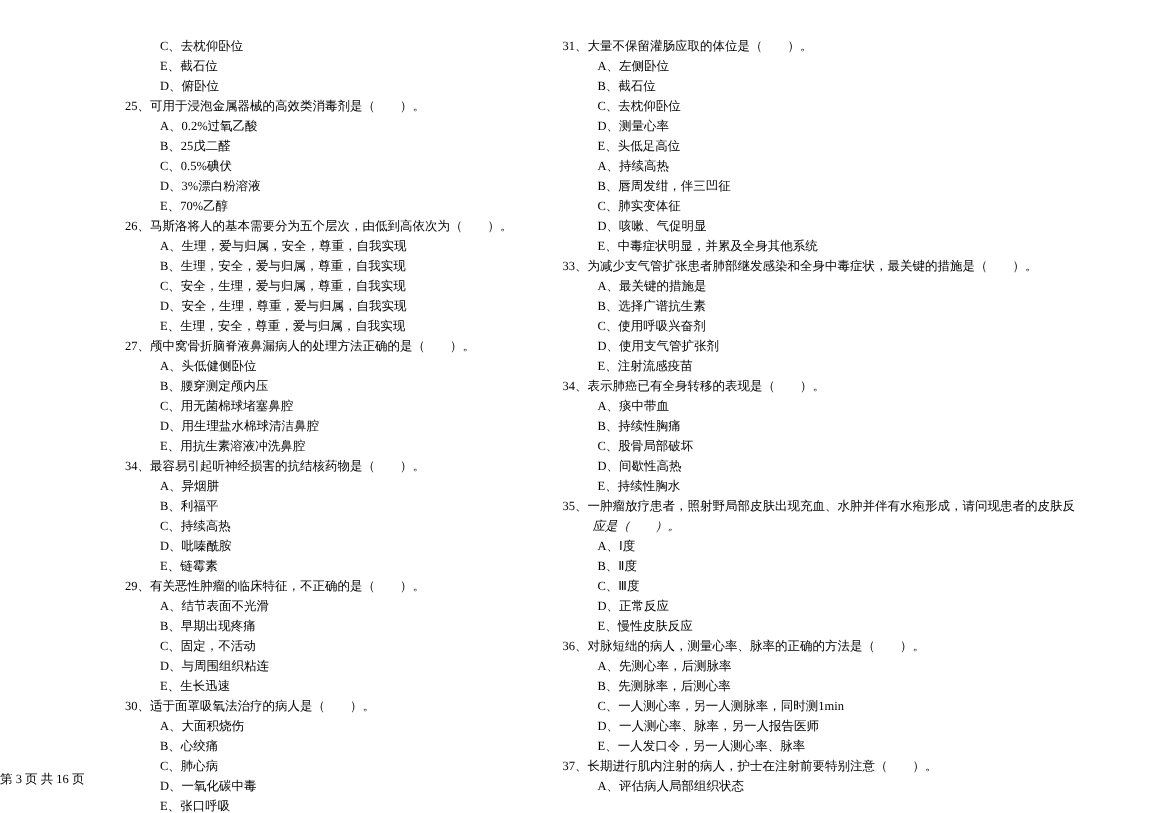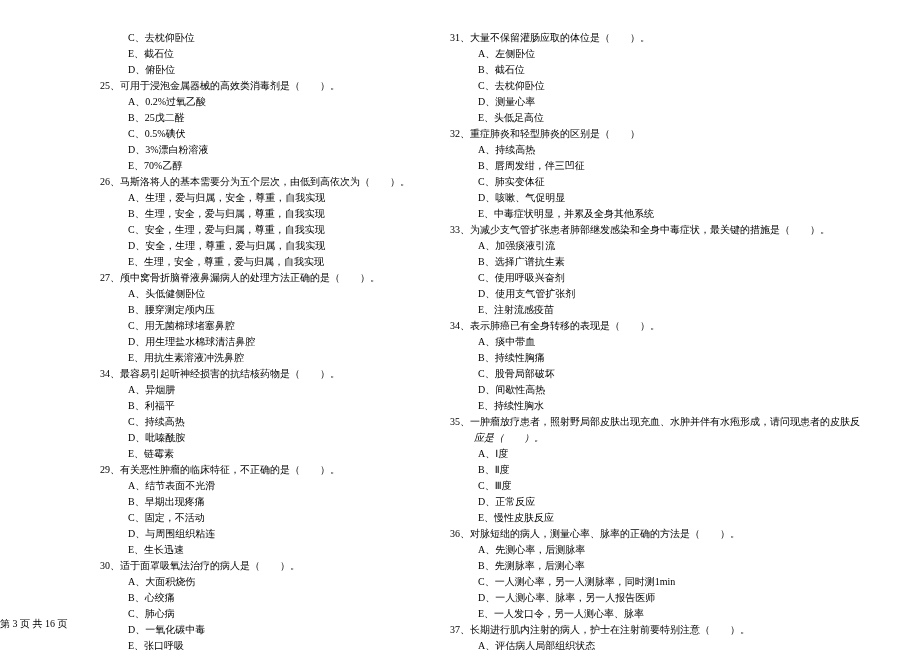--- a/index.html
+++ b/index.html
@@ -89,28 +89,27 @@
       <div class="option line">D、一氧化碳中毒</div>
       <div class="option line">E、张口呼吸</div>
     </div>
   <div class="col" id="right-col">
       <div class="question line">31、大量不保留灌肠应取的体位是（　　）。</div>
       <div class="option line">A、左侧卧位</div>
       <div class="option line">B、截石位</div>
       <div class="option line">C、去枕仰卧位</div>
       <div class="option line">D、测量心率</div>
       <div class="option line">E、头低足高位</div>
-      <div class="question line">32、重症肺炎和轻型肺炎的区别是（　　）</div>
       <div class="option line">A、持续高热</div>
       <div class="option line">B、唇周发绀，伴三凹征</div>
       <div class="option line">C、肺实变体征</div>
       <div class="option line">D、咳嗽、气促明显</div>
       <div class="option line">E、中毒症状明显，并累及全身其他系统</div>
       <div class="question line">33、为减少支气管扩张患者肺部继发感染和全身中毒症状，最关键的措施是（　　）。</div>
-      <div class="option line">A、加强痰液引流</div>
+      <div class="option line">A、最关键的措施是</div>
       <div class="option line">B、选择广谱抗生素</div>
       <div class="option line">C、使用呼吸兴奋剂</div>
       <div class="option line">D、使用支气管扩张剂</div>
       <div class="option line">E、注射流感疫苗</div>
       <div class="question line">34、表示肺癌已有全身转移的表现是（　　）。</div>
       <div class="option line">A、痰中带血</div>
       <div class="option line">B、持续性胸痛</div>
       <div class="option line">C、股骨局部破坏</div>
       <div class="option line">D、间歇性高热</div>
       <div class="option line">E、持续性胸水</div>

